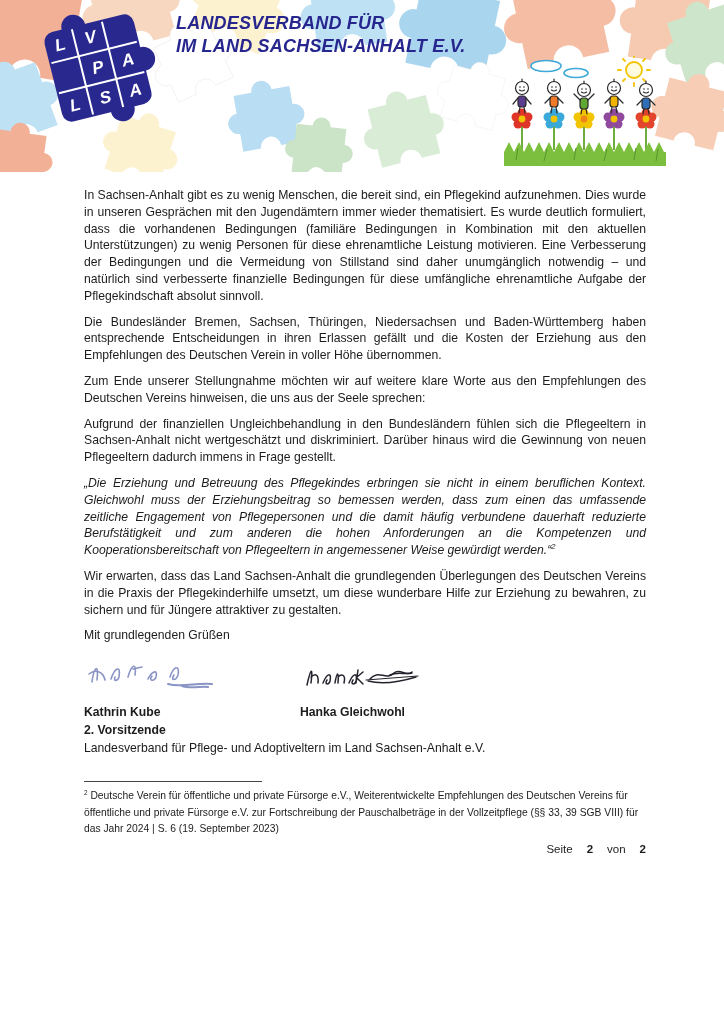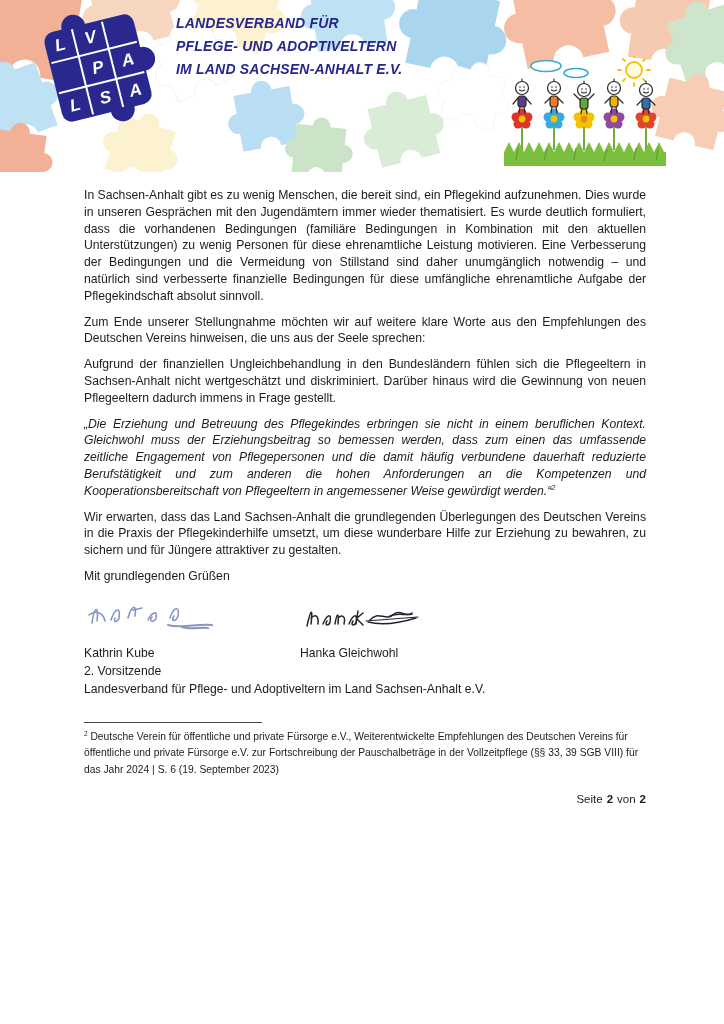--- a/index.html
+++ b/index.html
@@ -20,38 +20,38 @@
   .logo .grid-line{position:absolute;background:#ffffff;}
   .logo .gl-h1{left:2px;right:2px;top:29px;height:2px;}
   .logo .gl-h2{left:2px;right:2px;top:60px;height:2px;}
   .logo .gl-v1{top:2px;bottom:2px;left:29px;width:2px;}
   .logo .gl-v2{top:2px;bottom:2px;left:60px;width:2px;}
   .logo .cell{
     position:absolute;width:28px;height:28px;display:flex;align-items:center;justify-content:center;
     color:#fff;font-weight:bold;font-style:italic;font-size:17px;
   }
   .title{position:absolute;left:176px;top:12px;line-height:23px;
-    color:#26268e;font-weight:bold;font-style:italic;font-size:14px;letter-spacing:.2px;}
+    color:#26268e;font-weight:bold;font-style:italic;font-size:18px;letter-spacing:.2px;}
   .kids{position:absolute;left:504px;top:56px;}
   
   .content{position:relative;width:562px;margin:0 0 0 84px;padding-top:15px;font-size:12.2px;line-height:16.8px;}
   .content p{margin:0 0 9px 0;text-align:justify;}
   .quote{font-style:italic;}
   .u{text-decoration:underline;}
   sup{font-size:.62em;vertical-align:super;line-height:0;}
   .closing{margin-top:4px;}
   .sig-row{display:flex;align-items:flex-end;height:46px;margin:8px 0 4px 0;}
   .sig-left{width:216px;}
-  .names-row,.roles-row{display:flex;}
+  .names-row,.roles-row{display:flex;font-weight:bold;}
   .names-row > span:first-child,.roles-row > span:first-child{width:216px;display:inline-block;}
   .names-row,.roles-row,.org-line{line-height:18px;}
   
   .footnote-rule{width:178px;height:1px;background:#444;margin:24px 0 6px 0;}
   .footnote{font-size:10.3px;line-height:16.5px;text-align:left;}
-  .page-footer{display:flex;justify-content:flex-end;gap:4px;font-size:11.5px;margin-top:13px;}
+  .page-footer{display:flex;justify-content:flex-end;gap:14px;font-size:11.5px;margin-top:3px;}
   .page-footer .b{font-weight:bold;}
 </style>
 </head>
 <body>
 
 <div class="page">
 
   <div class="header">
     <svg class="puzzle-bg" width="724" height="172" viewBox="0 0 724 172" aria-hidden="true">
       <defs>
@@ -94,21 +94,20 @@
       <span class="cell" style="left:1px;top:32px;"></span>
       <span class="cell" style="left:32px;top:32px;">P</span>
       <span class="cell" style="left:63px;top:32px;">A</span>
       <span class="cell" style="left:1px;top:63px;">L</span>
       <span class="cell" style="left:32px;top:63px;">S</span>
       <span class="cell" style="left:63px;top:63px;">A</span>
     </div>
 
     <div class="title">
       <div>LANDESVERBAND FÜR</div>
-      <div>PFLEGE- UND ADOPTIVELTERN</div>
       <div>IM LAND SACHSEN-ANHALT E.V.</div>
     </div>
 
     <svg class="kids" width="162" height="110" viewBox="0 0 162 110" aria-hidden="true">
 
       <g fill="#ffffff" stroke="#3ba8d8" stroke-width="1.6">
         <ellipse cx="42" cy="10" rx="15" ry="5.5"></ellipse>
         <ellipse cx="72" cy="17" rx="12" ry="4.5"></ellipse>
       </g>
 
@@ -248,20 +247,21 @@
           <line x1="100" y1="105" x2="103" y2="93"></line>
         <line x1="130" y1="104" x2="132" y2="92"></line>
           <line x1="152" y1="105" x2="154" y2="93"></line>
       </g>
     </svg>
   </div>
 
   <div class="content">
 
     <p>In Sachsen-Anhalt gibt es zu wenig Menschen, die bereit sind, ein Pflegekind aufzunehmen. Dies wurde in unseren Gesprächen mit den Jugendämtern immer wieder thematisiert. Es wurde deutlich formuliert, dass die vorhandenen Bedingungen (familiäre Bedingungen in Kom­bination mit den aktuellen Unterstützungen) zu wenig Personen für diese ehrenamtliche Leis­tung motivieren. Eine Verbesserung der Bedingungen und die Vermeidung von Stillstand sind daher unumgänglich notwendig – und natürlich sind verbesserte finanzielle Bedingungen für diese umfängliche ehrenamtliche Aufgabe der Pflegekindschaft absolut sinnvoll.</p>
+    <p>Die Bundesländer Bremen, Sachsen, Thüringen, Niedersachsen und Baden-Württemberg ha­ben entsprechende Entscheidungen in ihren Erlassen gefällt und die Kosten der Erziehung aus den Empfehlungen des Deutschen Verein in voller Höhe übernommen.</p>
     <p>Zum Ende unserer Stellungnahme möchten wir auf weitere klare Worte aus den Empfehlungen des Deutschen Vereins hinweisen, die uns aus der Seele sprechen:</p>
     <p>Aufgrund der finanziellen Ungleichbehandlung in den Bundesländern fühlen sich die Pflegeel­tern in Sachsen-Anhalt nicht wertgeschätzt und diskriminiert. Darüber hinaus wird die Gewin­nung von neuen Pflegeeltern dadurch immens in Frage gestellt.</p>
 
     <p class="quote"><span>„Die Erziehung und Betreuung des Pflegekindes erbringen sie nicht in einem beruflichen Kon­text. Gleichwohl muss der Erziehungsbeitrag so bemessen werden, dass zum einen das um­fassende zeitliche Engagement von Pflegepersonen und die damit häufig verbundene dauer­haft reduzierte Berufstätigkeit und zum anderen die hohen Anforderungen an die Kompeten­zen und Kooperationsbereitschaft von Pflegeeltern in angemessener Weise gewürdigt wer­den.“</span><sup>2</sup></p>
 
 
     <p>Wir erwarten, dass das Land Sachsen-Anhalt die grundlegenden Überlegungen des Deut­schen Vereins in die Praxis der Pflegekinderhilfe umsetzt, um diese wunderbare Hilfe zur Er­ziehung zu bewahren, zu sichern und für Jüngere attraktiver zu gestalten.</p>
 
     <p class="closing">Mit grundlegenden Grüßen</p>
 

